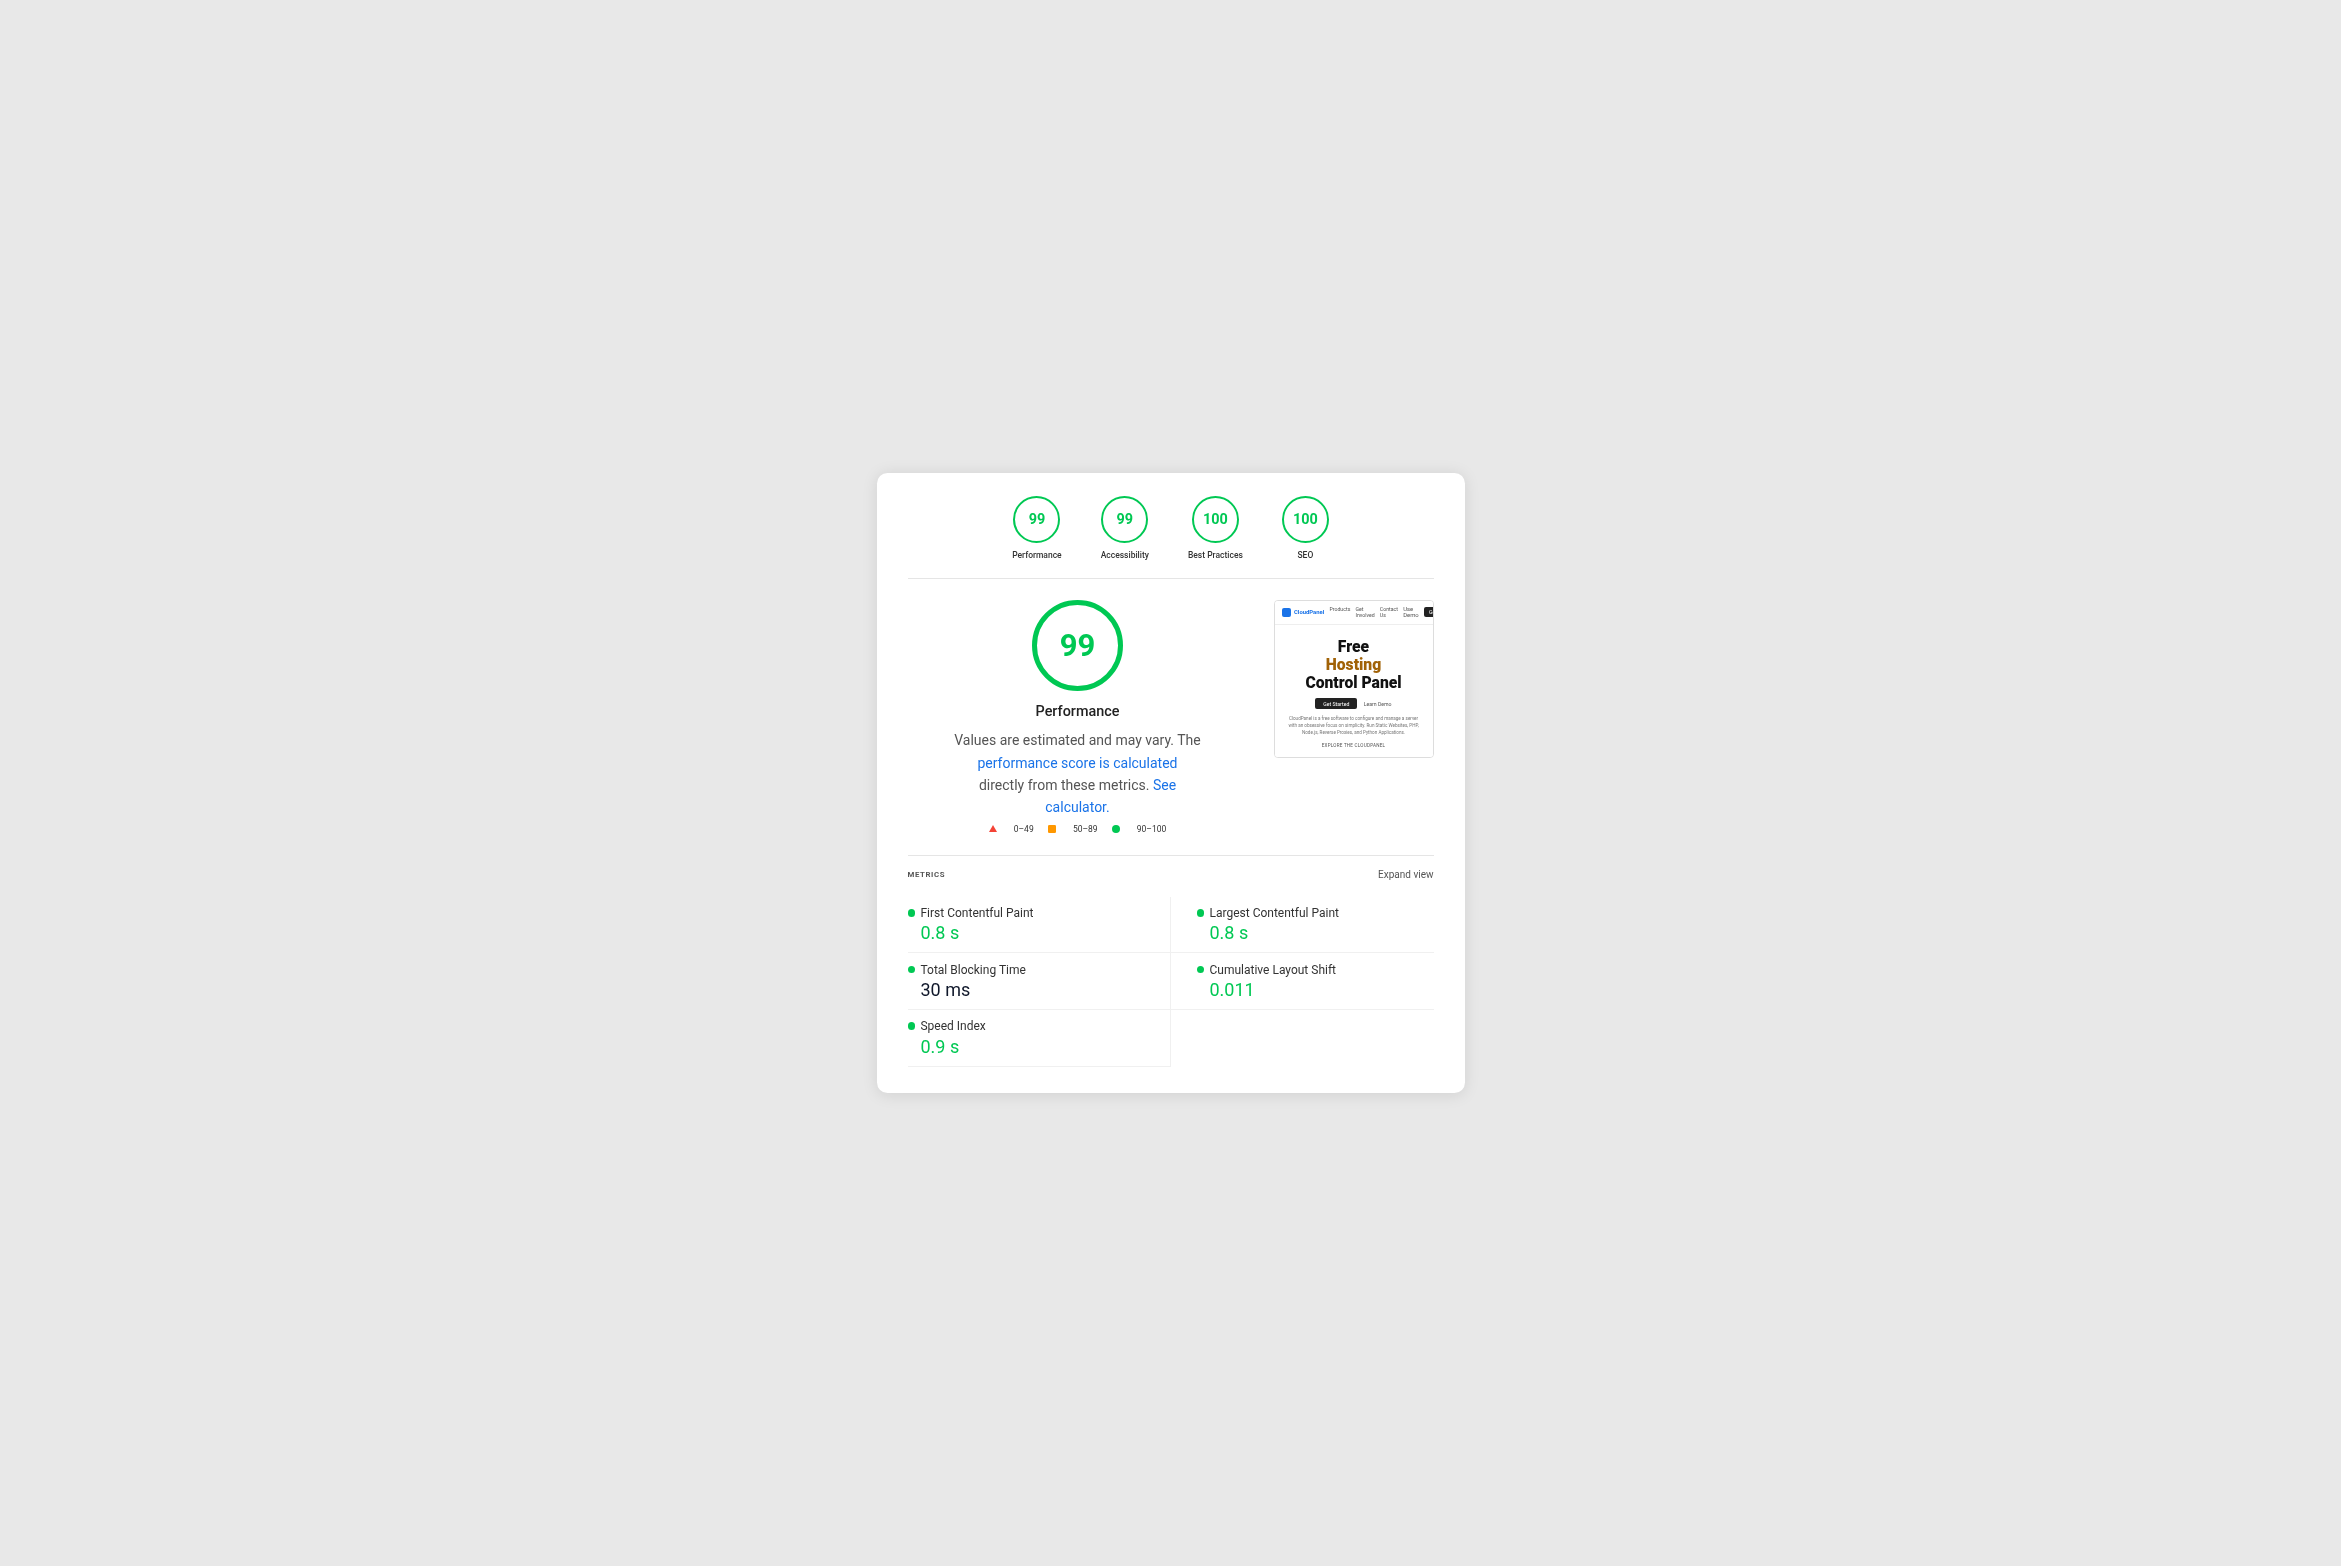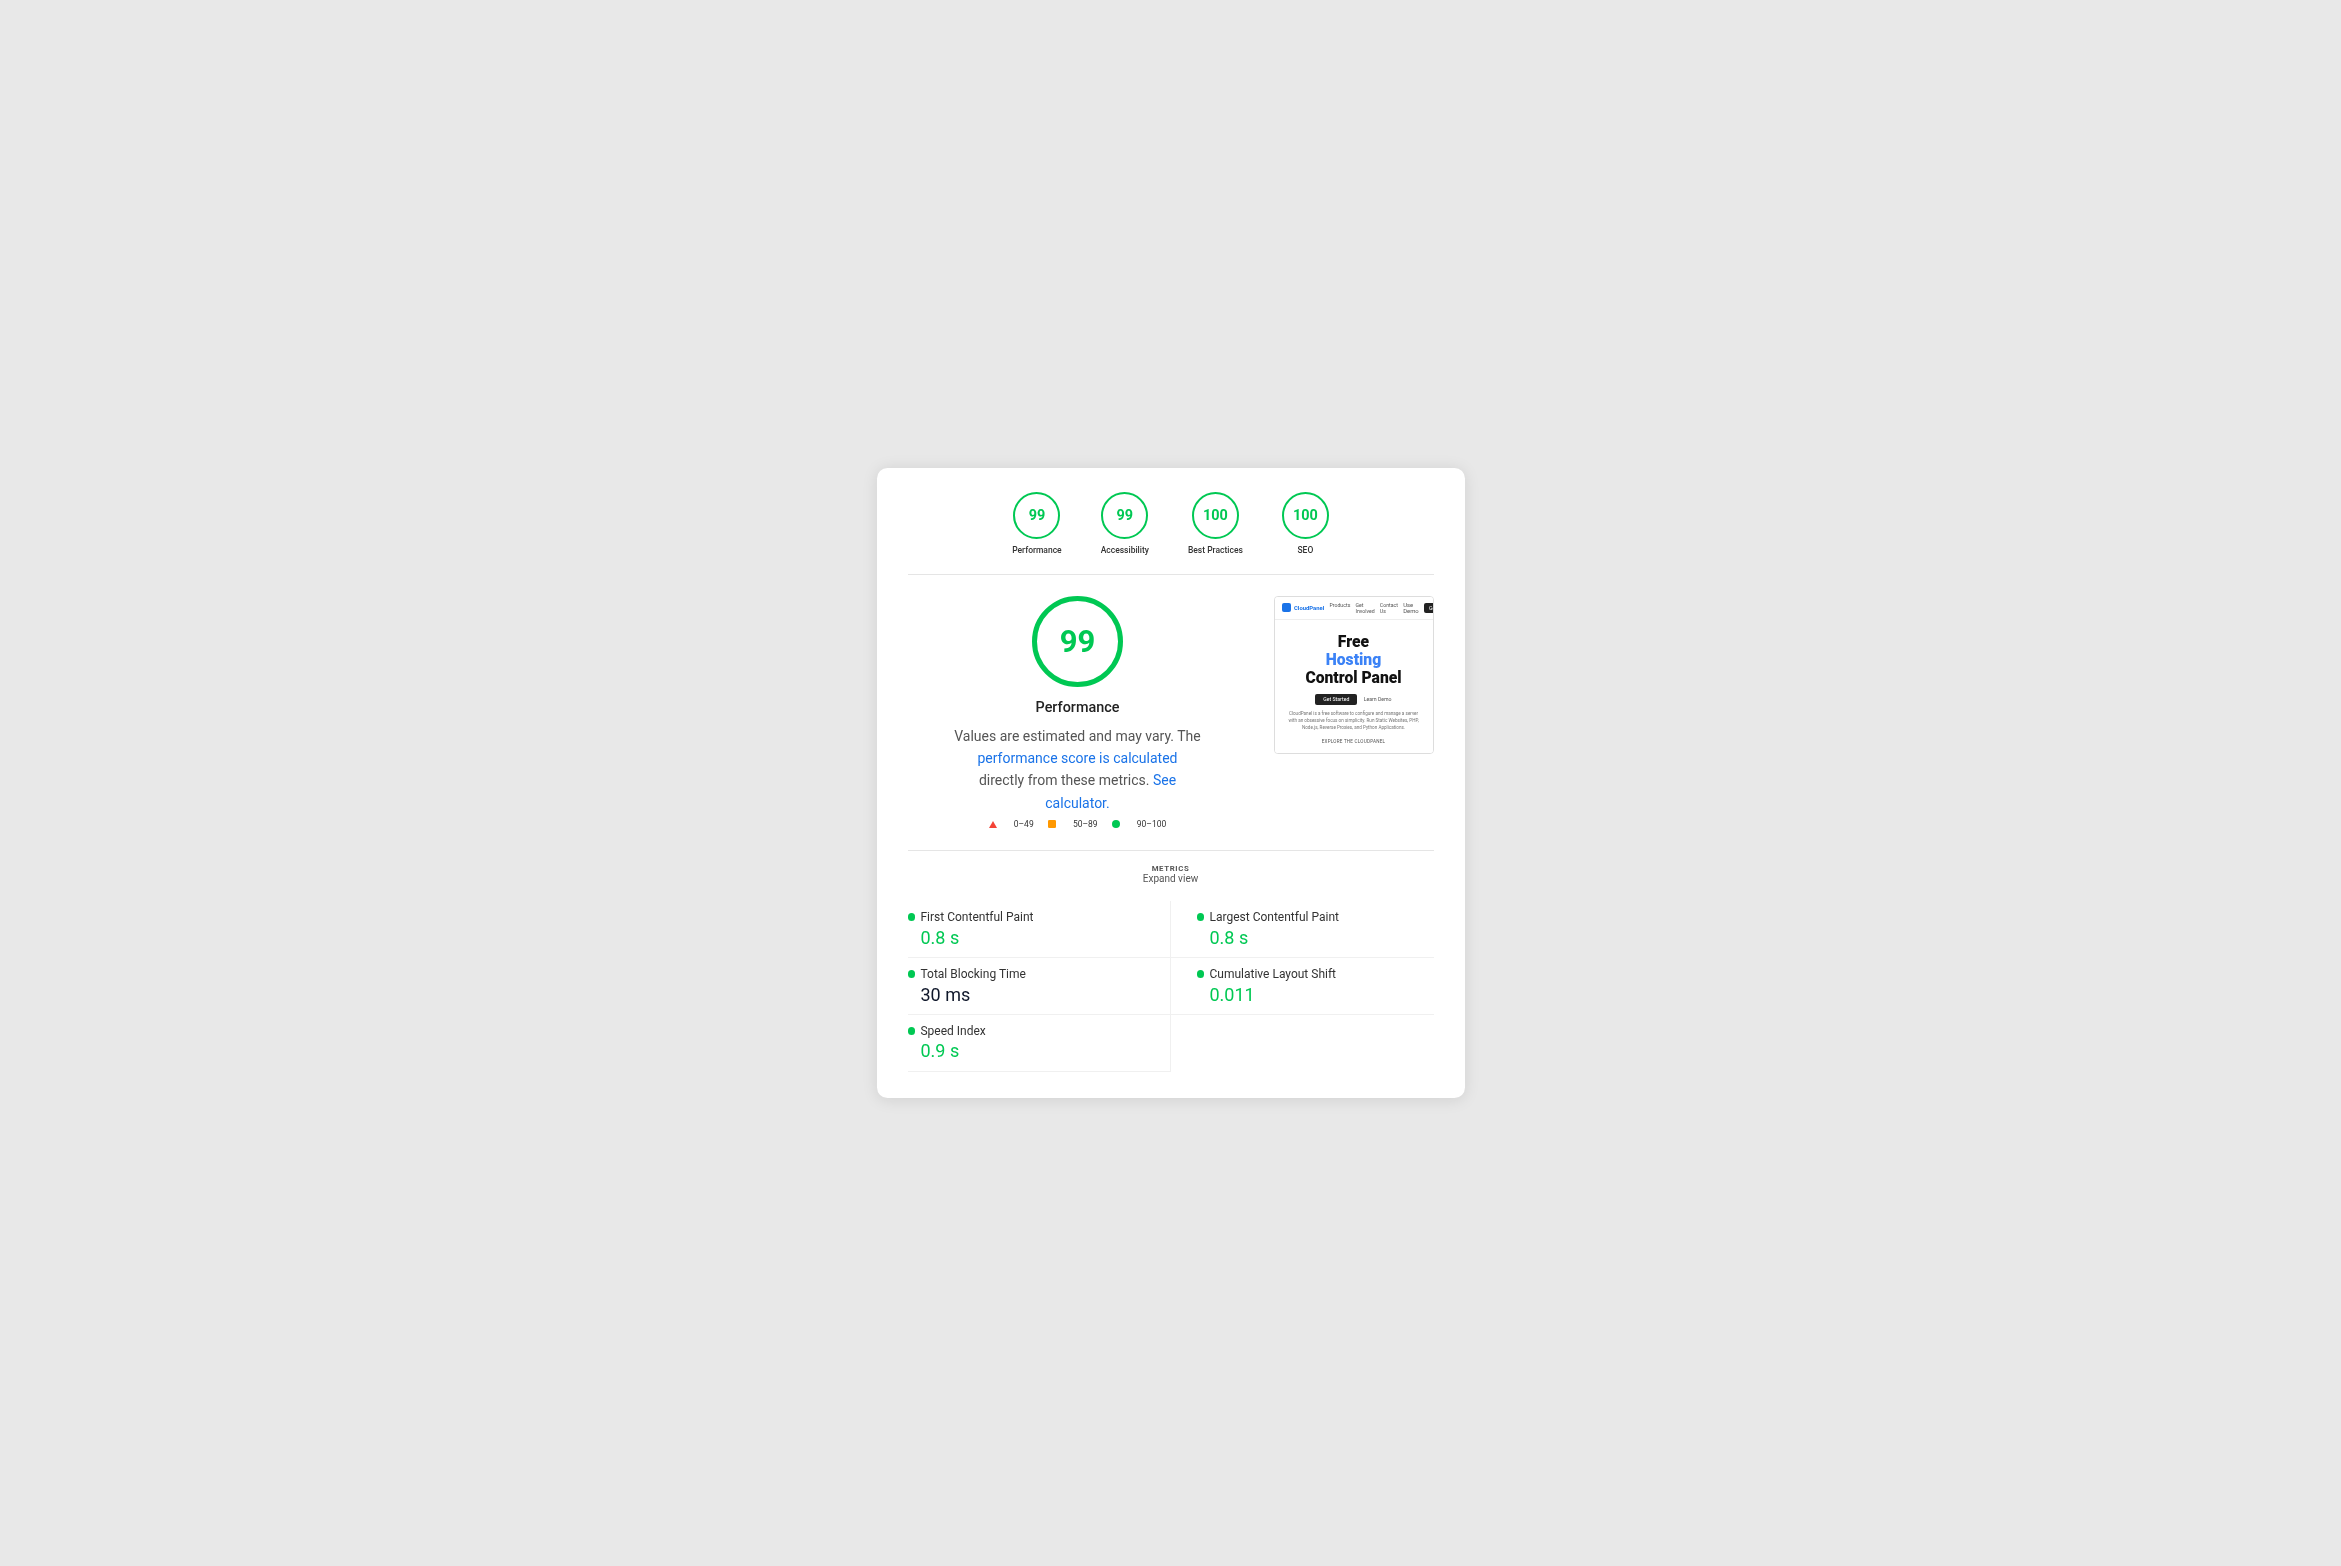--- a/index.html
+++ b/index.html
@@ -191,21 +191,21 @@
     }
     .preview-heading {
       font-size: 15.7px;
       font-weight: 900;
       color: #111;
       line-height: 1.15;
       margin-bottom: 5.2px;
       text-align: center;
     }
     .preview-heading span.purple {
-      color: #3b82f6;
+      color: #a16207;
     }
     .preview-buttons {
       display: flex;
       gap: 6.5px;
       justify-content: center;
       margin: 6.5px 0;
     }
     .preview-cta {
       background: #222;
       color: #fff;
@@ -239,21 +239,20 @@
     .metrics-section {
       margin-top: 21px;
       border-top: 0.7px solid #e5e5e5;
       padding-top: 13px;
     }
     .metrics-header {
       display: flex;
       justify-content: space-between;
       align-items: center;
       margin-bottom: 17px;
-      flex-direction: column;
     }
     .metrics-title {
       font-size: 7.8px;
       font-weight: 700;
       color: #555;
       letter-spacing: 0.08em;
       text-transform: uppercase;
     }
     .expand-view {
       font-size: 10px;

